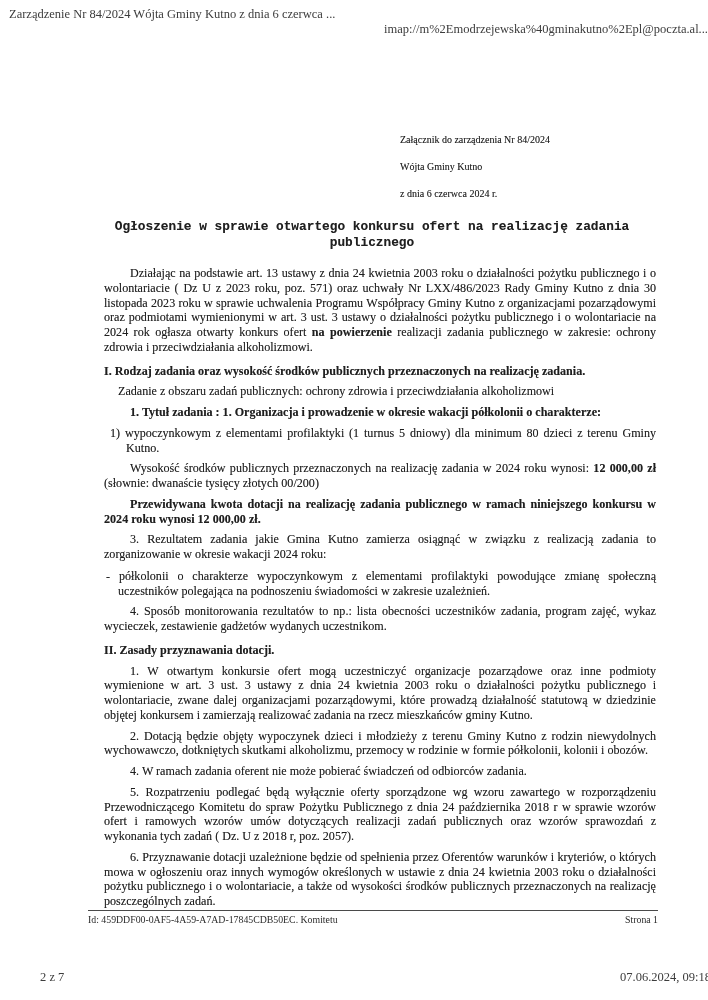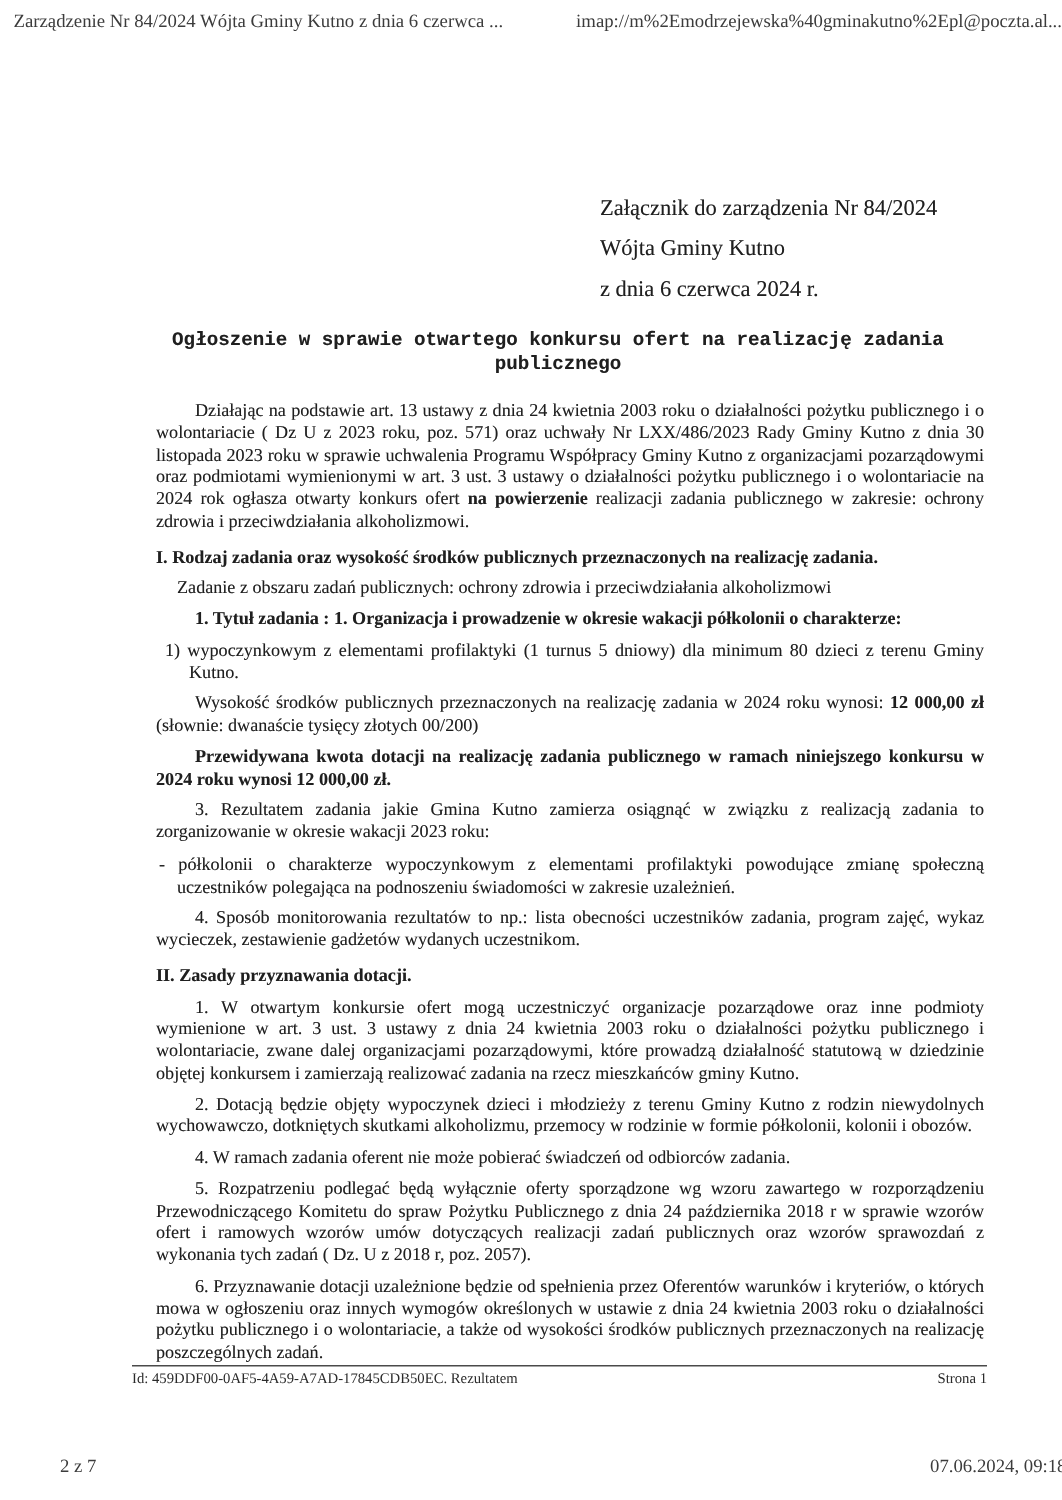--- a/index.html
+++ b/index.html
@@ -15,32 +15,33 @@
 
   
   .print-header {
     position: absolute;
     top: 7px; left: 9px; right: 0;
     display: flex;
     justify-content: space-between;
     font-size: 12.5px;
     color: var(--print-chrome, #3c3c3c);
     white-space: nowrap;
+    flex-direction: column;
   }
   .print-header .url { overflow: hidden; text-align: right; margin-left: 20px; }
 
   
   .doc {
     position: absolute;
     left: 88px; right: 52px; top: 126px;
     font-size: 12.1px;
     line-height: 1.22;
     text-shadow: 0 0 0.4px rgba(40,40,40,0.45); 
   }
-  .attach { margin-left: 312px; line-height: 27px; font-size: 15px; }
+  .attach { margin-left: 312px; line-height: 27px; font-size: 10px; }
   .doc-title {
     margin: 12px 0 0;
     font-size: 12.8px;
     font-weight: bold;
     text-align: center;
     font-family: Liberation Mono, monospace;
   }
   #doc-body { margin-top: 16px; margin-left: 16px; }
   #doc-body p { margin: 0; }
   .p        { text-align: justify; text-indent: 26px; margin-top: 6px !important; }
@@ -92,34 +93,34 @@
     <h1 class="doc-title">Ogłoszenie w sprawie otwartego konkursu ofert na realizację zadania publicznego</h1>
 
     <div id="doc-body">
         <p class="p"><span>Działając na podstawie art. 13 ustawy z dnia 24 kwietnia 2003 roku o działalności pożytku publicznego i o wolontariacie ( Dz U z 2023 roku, poz. 571) oraz uchwały Nr LXX/486/2023 Rady Gminy Kutno z dnia 30 listopada 2023 roku w sprawie uchwalenia Programu Współpracy Gminy Kutno z organizacjami pozarządowymi oraz podmiotami wymienionymi w art. 3 ust. 3 ustawy o działalności pożytku publicznego i o wolontariacie na 2024 rok ogłasza otwarty konkurs ofert </span><b>na powierzenie</b><span> realizacji zadania publicznego w zakresie: ochrony zdrowia i przeciwdziałania alkoholizmowi.</span></p>
         <p class="h"><b>I. Rodzaj zadania oraz wysokość środków publicznych przeznaczonych na realizację zadania.</b></p>
         <p class="sub"><span>Zadanie z obszaru zadań publicznych: ochrony zdrowia i przeciwdziałania alkoholizmowi</span></p>
         <p class="num-title"><b>1. Tytuł zadania : 1. Organizacja i prowadzenie w okresie wakacji półkolonii o charakterze:</b></p>
         <p class="item-num"><span>1) wypoczynkowym z elementami profilaktyki (1 turnus 5 dniowy) dla minimum 80 dzieci z terenu Gminy Kutno.</span></p>
         <p class="p"><span>Wysokość środków publicznych przeznaczonych na realizację zadania w 2024 roku wynosi: </span><b>12 000,00 zł</b><span> (słownie: dwanaście tysięcy złotych 00/200)</span></p>
         <p class="p"><b>Przewidywana kwota dotacji na realizację zadania publicznego w ramach niniejszego konkursu w 2024 roku wynosi 12 000,00 zł.</b></p>
-        <p class="p"><span>3. Rezultatem zadania jakie Gmina Kutno zamierza osiągnąć w związku z realizacją zadania to zorganizowanie w okresie wakacji 2023 roku:</span></p>
+        <p class="p"><span>3. Rezultatem zadania jakie Gmina Kutno zamierza osiągnąć w związku z realizacją zadania to zorganizowanie w okresie wakacji 2024 roku:</span></p>
         <p class="item-dash"><span>- półkolonii o charakterze wypoczynkowym z elementami profilaktyki powodujące zmianę społeczną uczestników polegająca na podnoszeniu świadomości w zakresie uzależnień.</span></p>
         <p class="p"><span>4. Sposób monitorowania rezultatów to np.: lista obecności uczestników zadania, program zajęć, wykaz wycieczek, zestawienie gadżetów wydanych uczestnikom.</span></p>
         <p class="h"><b>II. Zasady przyznawania dotacji.</b></p>
         <p class="p"><span>1. W otwartym konkursie ofert mogą uczestniczyć organizacje pozarządowe oraz inne podmioty wymienione w art. 3 ust. 3 ustawy z dnia 24 kwietnia 2003 roku o działalności pożytku publicznego i wolontariacie, zwane dalej organizacjami pozarządowymi, które prowadzą działalność statutową w dziedzinie objętej konkursem i zamierzają realizować zadania na rzecz mieszkańców gminy Kutno.</span></p>
         <p class="p"><span>2. Dotacją będzie objęty wypoczynek dzieci i młodzieży z terenu Gminy Kutno z rodzin niewydolnych wychowawczo, dotkniętych skutkami alkoholizmu, przemocy w rodzinie w formie półkolonii, kolonii i obozów.</span></p>
         <p class="p"><span>4. W ramach zadania oferent nie może pobierać świadczeń od odbiorców zadania.</span></p>
         <p class="p"><span>5. Rozpatrzeniu podlegać będą wyłącznie oferty sporządzone wg wzoru zawartego w rozporządzeniu Przewodniczącego Komitetu do spraw Pożytku Publicznego z dnia 24 października 2018 r w sprawie wzorów ofert i ramowych wzorów umów dotyczących realizacji zadań publicznych oraz wzorów sprawozdań z wykonania tych zadań ( Dz. U z 2018 r, poz. 2057).</span></p>
         <p class="p"><span>6. Przyznawanie dotacji uzależnione będzie od spełnienia przez Oferentów warunków i kryteriów, o których mowa w ogłoszeniu oraz innych wymogów określonych w ustawie z dnia 24 kwietnia 2003 roku o działalności pożytku publicznego i o wolontariacie, a także od wysokości środków publicznych przeznaczonych na realizację poszczególnych zadań.</span></p>
       </div>
   </div>
 
   <div class="doc-footer">
-    <span>Id: 459DDF00-0AF5-4A59-A7AD-17845CDB50EC. Rezultatem</span>
+    <span>Id: 459DDF00-0AF5-4A59-A7AD-17845CDB50EC. Komitetu</span>
     <span>Strona 1</span>
   </div>
 
   <div class="print-footer">
     <span>2 z 7</span>
     <span>07.06.2024, 09:18</span>
   </div>
 
 </div>
 

